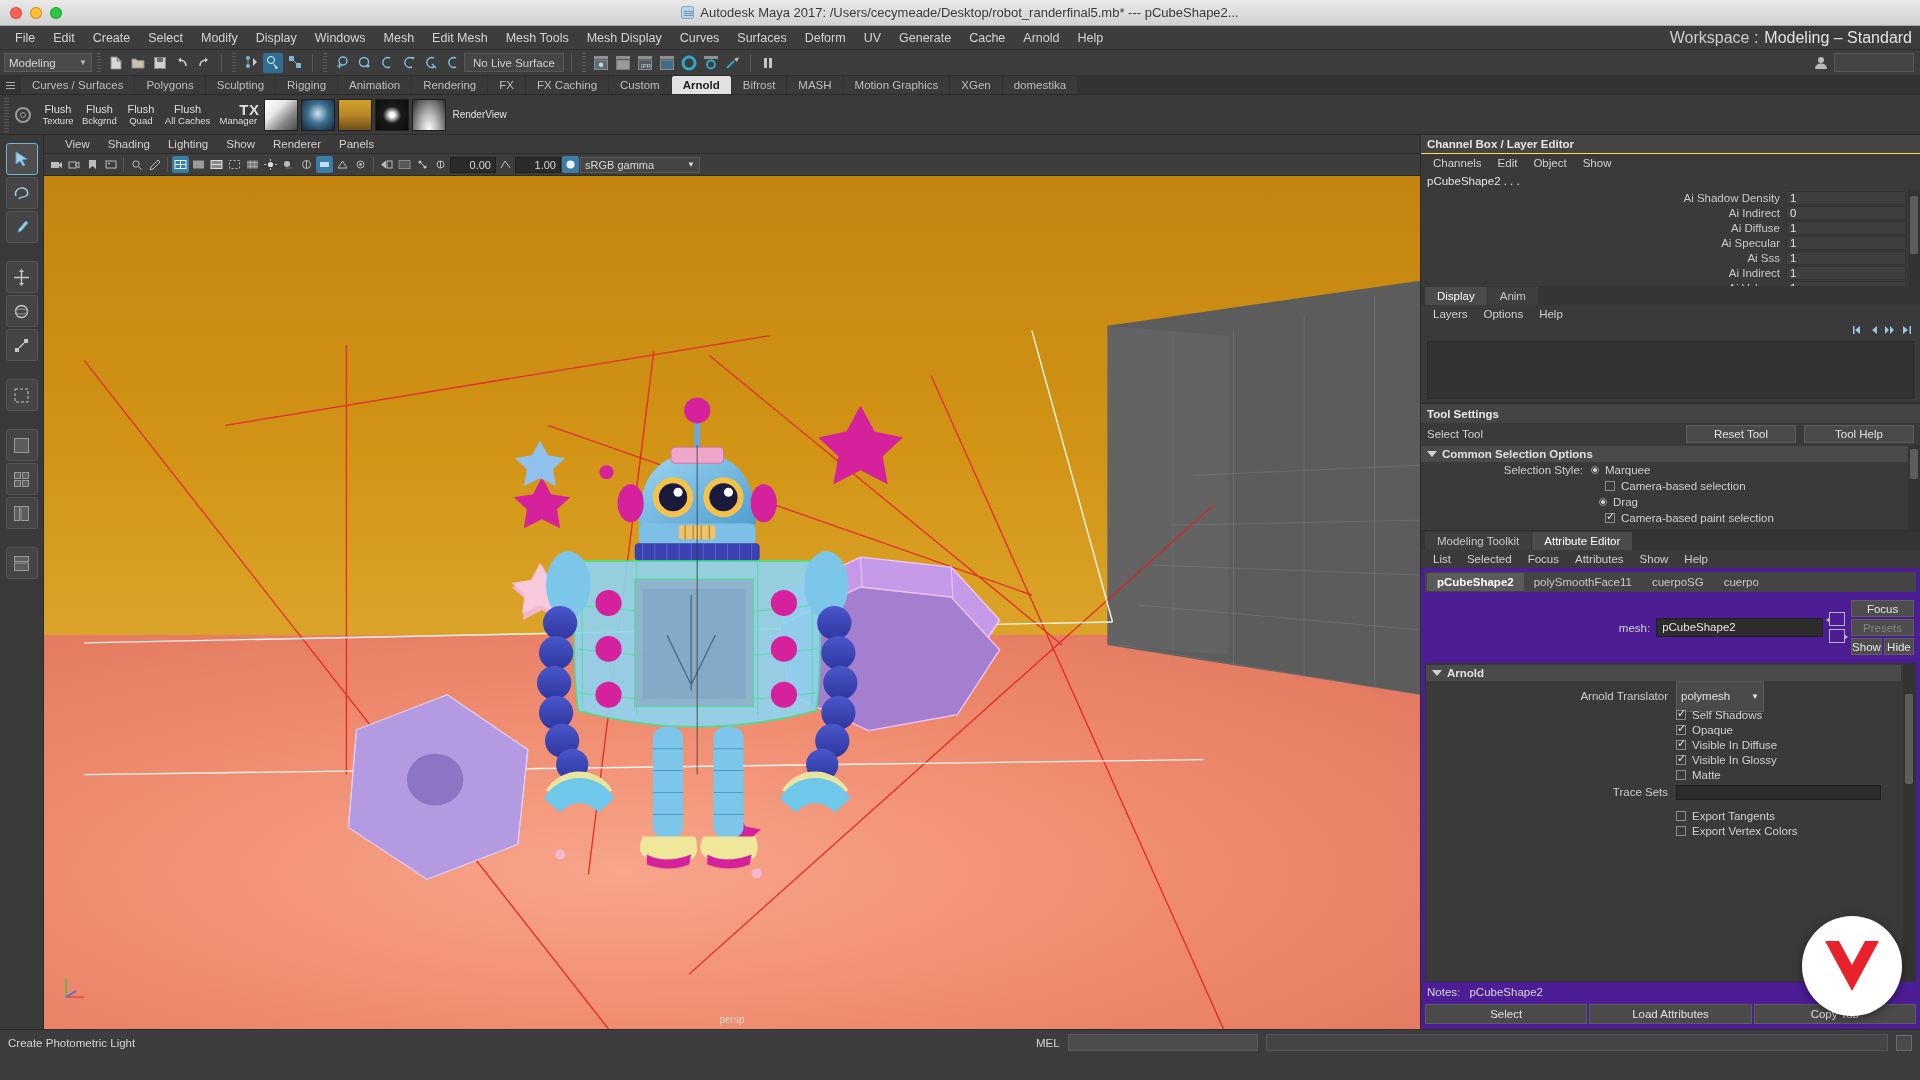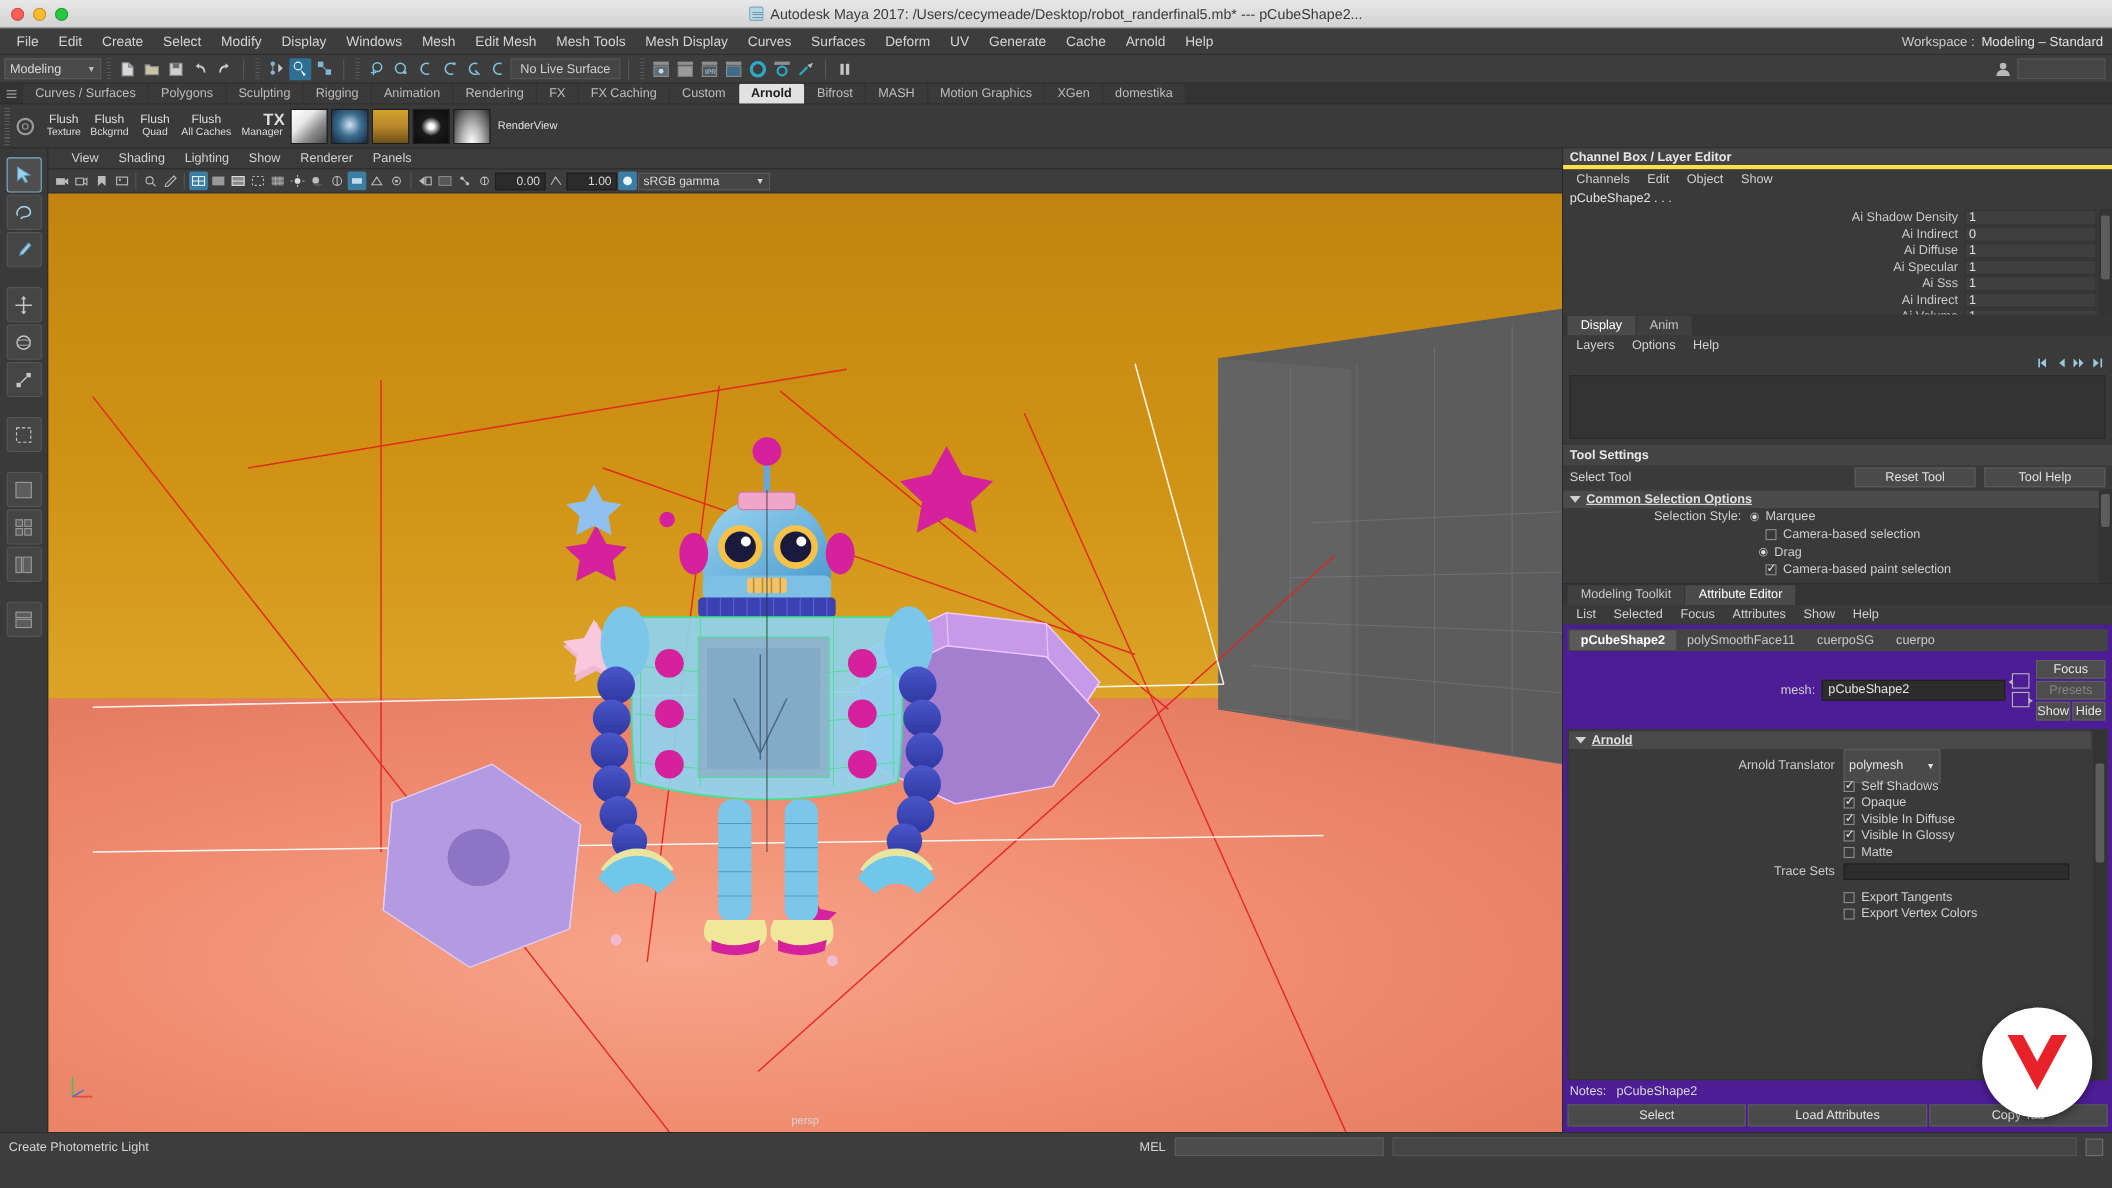--- a/index.html
+++ b/index.html
@@ -18,21 +18,21 @@
   .title-text{position:absolute;left:0;right:0;text-align:center;color:#3a3a3a;
     font-size:13px;display:flex;align-items:center;justify-content:center;gap:6px;}
   .mb-ico{width:13px;height:13px;background:#b9d7e8;border:1px solid #7fa8bd;border-radius:2px;
     display:inline-block;position:relative;}
   .mb-ico:after{content:"";position:absolute;left:2px;top:4px;width:9px;height:6px;
     background:repeating-linear-gradient(#6d93a8 0 1px,transparent 1px 2px);}
   
   .menubar{height:24px;background:#3d3d3d;display:flex;align-items:center;
     border-bottom:1px solid #2e2e2e;padding-left:6px;position:relative;}
   .menubar .mi{padding:0 9px;line-height:24px;font-size:12.5px;color:#d4d4d4;cursor:default;white-space:nowrap;}
-  .ws{position:absolute;right:8px;display:flex;align-items:center;gap:6px;font-size:12px;color:#cccccc;}
+  .ws{position:absolute;right:8px;display:flex;align-items:center;gap:6px;font-size:16px;color:#cccccc;}
   .ws .val{color:#e2e2e2;}
   
   .toolbar{height:26px;background:#3d3d3d;display:flex;align-items:center;
     border-bottom:1px solid #2e2e2e;gap:2px;padding:0 4px;position:relative;}
   .menusel{width:88px;height:19px;background:#4a4a4a;border:1px solid #5a5a5a;
     display:flex;align-items:center;justify-content:space-between;padding:0 4px;font-size:11.5px;color:#d8d8d8;}
   .menusel .cv{font-size:8px;color:#bbb;}
   .tsep{width:1px;height:18px;background:#585858;margin:0 5px;}
   .tgrip{width:4px;height:20px;background:repeating-linear-gradient(#585858 0 1px,transparent 1px 3px);margin:0 3px;}
   .tbtn{width:20px;height:20px;display:flex;align-items:center;justify-content:center;
@@ -93,21 +93,21 @@
   .gamma{width:120px;height:16px;background:#454545;border:1px solid #5a5a5a;font-size:11px;
     color:#d8d8d8;display:flex;align-items:center;justify-content:space-between;padding:0 4px;gap:12px;}
   .viewport{flex:1;position:relative;overflow:hidden;background:#c98b12;}
   .vplabel{position:absolute;left:50%;bottom:4px;transform:translateX(-50%);
     font-size:10px;color:#d8d8d8;}
   .axis{position:absolute;left:18px;bottom:28px;width:30px;height:30px;}
   
   .rdock{width:500px;background:#3a3a3a;border-left:1px solid #2a2a2a;
     display:flex;flex-direction:column;}
   .secthead{height:19px;background:#444;display:flex;align-items:center;padding-left:6px;
-    font-size:11.5px;color:#e6e6e6;font-weight:bold;border-bottom:4px solid #fde047;}
+    font-size:11.5px;color:#e6e6e6;font-weight:bold;border-bottom:1px solid #fde047;}
   .submenu{height:18px;display:flex;align-items:center;padding-left:4px;background:#3a3a3a;}
   .submenu span{padding:0 8px;font-size:11.5px;color:#d0d0d0;cursor:default;}
   .cbname{padding:3px 6px;font-size:11.5px;color:#e4e4e4;}
   .chanlist{flex:0 0 auto;height:96px;position:relative;overflow:hidden;padding-right:14px;}
   .chrow{display:flex;height:15px;align-items:center;}
   .chlbl{flex:1;text-align:right;padding-right:6px;font-size:11.5px;color:#c9c9c9;}
   .chval{width:120px;height:14px;background:#3f3f3f;border:1px solid #333;font-size:11.5px;
     color:#e0e0e0;padding-left:3px;line-height:12px;}
   .chscroll{position:absolute;right:0;top:0;width:12px;height:100%;background:#333;}
   .chscroll i{position:absolute;left:2px;top:6px;width:8px;height:58px;background:#5d5d5d;border-radius:2px;display:block;}
@@ -119,21 +119,21 @@
   .layerbar{display:flex;justify-content:flex-end;gap:4px;padding:2px 8px;}
   .lbico{width:12px;height:10px;}
   
   .tsbar{height:20px;background:#444;display:flex;align-items:center;padding-left:6px;
     font-size:11.5px;color:#e8e8e8;font-weight:bold;border-top:1px solid #2e2e2e;}
   .tsrow{display:flex;align-items:center;height:22px;padding:0 6px;gap:8px;}
   .tsname{font-size:11.5px;color:#d2d2d2;flex:1;}
   .btn{height:18px;background:#4a4a4a;border:1px solid #5d5d5d;color:#e0e0e0;font-size:11.5px;
     display:flex;align-items:center;justify-content:center;cursor:pointer;padding:0 10px;}
   .collap{height:17px;background:#4a4a4a;display:flex;align-items:center;gap:5px;
-    padding-left:6px;font-size:11.5px;color:#e0e0e0;font-weight:bold;border-top:1px solid #393939;text-decoration:underline;}
+    padding-left:6px;font-size:11.5px;color:#e0e0e0;font-weight:bold;border-top:1px solid #393939;}
   .tri{width:0;height:0;border-left:5px solid transparent;border-right:5px solid transparent;
     border-top:6px solid #d0d0d0;}
   .optrow{display:flex;align-items:center;height:16px;font-size:11.5px;color:#cecece;padding-left:8px;}
   .radio{width:8px;height:8px;border-radius:50%;border:1px solid #9a9a9a;margin-right:6px;position:relative;}
   .radio.on:after{content:"";position:absolute;inset:1px;border-radius:50%;background:#dadada;}
   .chk{width:10px;height:10px;border:1px solid #8c8c8c;background:#3a3a3a;margin-right:6px;position:relative;}
   .chk.on:after{content:"✓";position:absolute;left:0px;top:-4px;font-size:11px;color:#e8e8e8;}
   .tspanel{position:relative;background:#3a3a3a;border-bottom:1px solid #2e2e2e;padding-bottom:4px;}
   .vsb{position:absolute;right:0;top:0;bottom:0;width:12px;background:#333;}
   .vsb i{position:absolute;left:2px;width:8px;background:#5d5d5d;border-radius:2px;display:block;}

